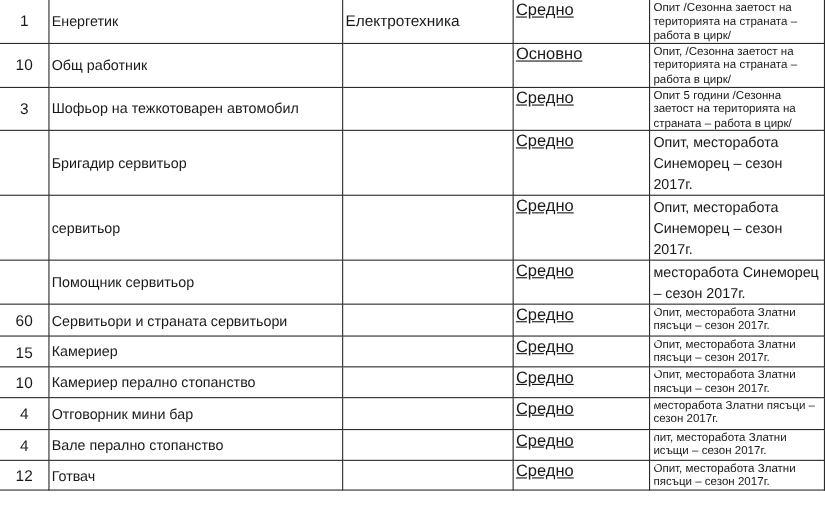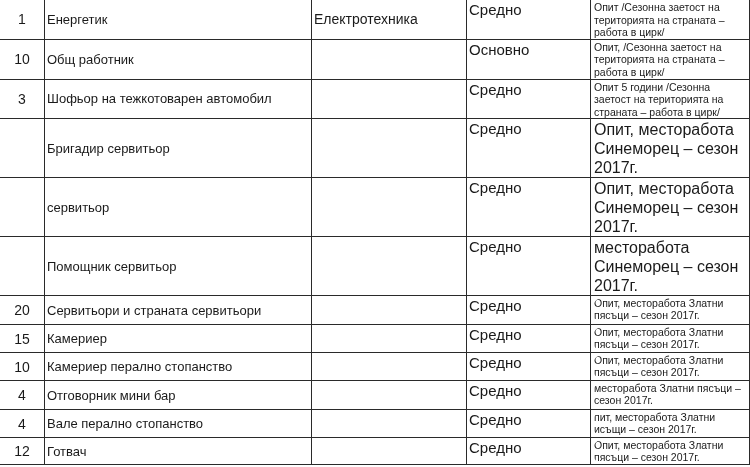--- a/index.html
+++ b/index.html
@@ -4,23 +4,23 @@
   <style>
     html, body { margin: 0; padding: 0; background: #ffffff; }
     body { width: 750px; height: 467px; overflow: hidden; position: relative; font-family: "Liberation Sans", sans-serif; color: #1a1a1a; }
     .table { position: absolute; left: 0; top: 0; width: 750px; border-collapse: collapse; table-layout: fixed; }
     .table td { border: 1px solid #2a2a2a; padding: 0; vertical-align: top; overflow: hidden; }
     .table tr td:first-child { border-left: none; }
     .table tr:first-child td { border-top: none; }
     .c-num { width: 44px; text-align: center; font-size: 14px; vertical-align: middle !important; }
     .c-pos { width: 264px; font-size: 13px; padding-left: 2px !important; vertical-align: middle !important; margin-top: 32px; }
     .c-spec { width: 152px; font-size: 14px; padding-left: 2px !important; vertical-align: middle !important; }
-    .c-edu { width: 121px; font-size: 15px; padding-left: 2px !important; padding-top: 1px !important; }
+    .c-edu { width: 121px; font-size: 15px; padding-left: 2px !important; padding-top: 1px !important; text-decoration: underline; }
     .c-req { font-size: 10.5px; line-height: 12.5px; padding-left: 3px !important; padding-top: 1px !important; }
-    .c-req.spaced { line-height: 19px; font-size: 16px; margin-top: 44px; }
+    .c-req.spaced { line-height: 19px; font-size: 13px; margin-top: 44px; }
     .c-req.tight { line-height: 12px; border-radius: 14px; }
     .r-tall { height: 37px; }
   </style>
 </head>
 <body>
 
 <table class="table">
   <tbody>
     <tr class="r-tall" style="height:38px">
       <td class="c-num">1</td>
@@ -58,21 +58,21 @@
       <td class="c-req spaced">Опит, месторабота Синеморец – сезон 2017г.</td>
     </tr>
     <tr style="height:36px">
       <td class="c-num"></td>
       <td class="c-pos">Помощник сервитьор</td>
       <td class="c-spec"></td>
       <td class="c-edu">Средно</td>
       <td class="c-req spaced">месторабота Синеморец – сезон 2017г.</td>
     </tr>
     <tr style="height:29px">
-      <td class="c-num">20</td>
+      <td class="c-num">60</td>
       <td class="c-pos">Сервитьори и страната сервитьори</td>
       <td class="c-spec"></td>
       <td class="c-edu">Средно</td>
       <td class="c-req tight">Опит, месторабота Златни пясъци – сезон 2017г.</td>
     </tr>
     <tr style="height:28px">
       <td class="c-num">15</td>
       <td class="c-pos">Камериер</td>
       <td class="c-spec"></td>
       <td class="c-edu">Средно</td>

